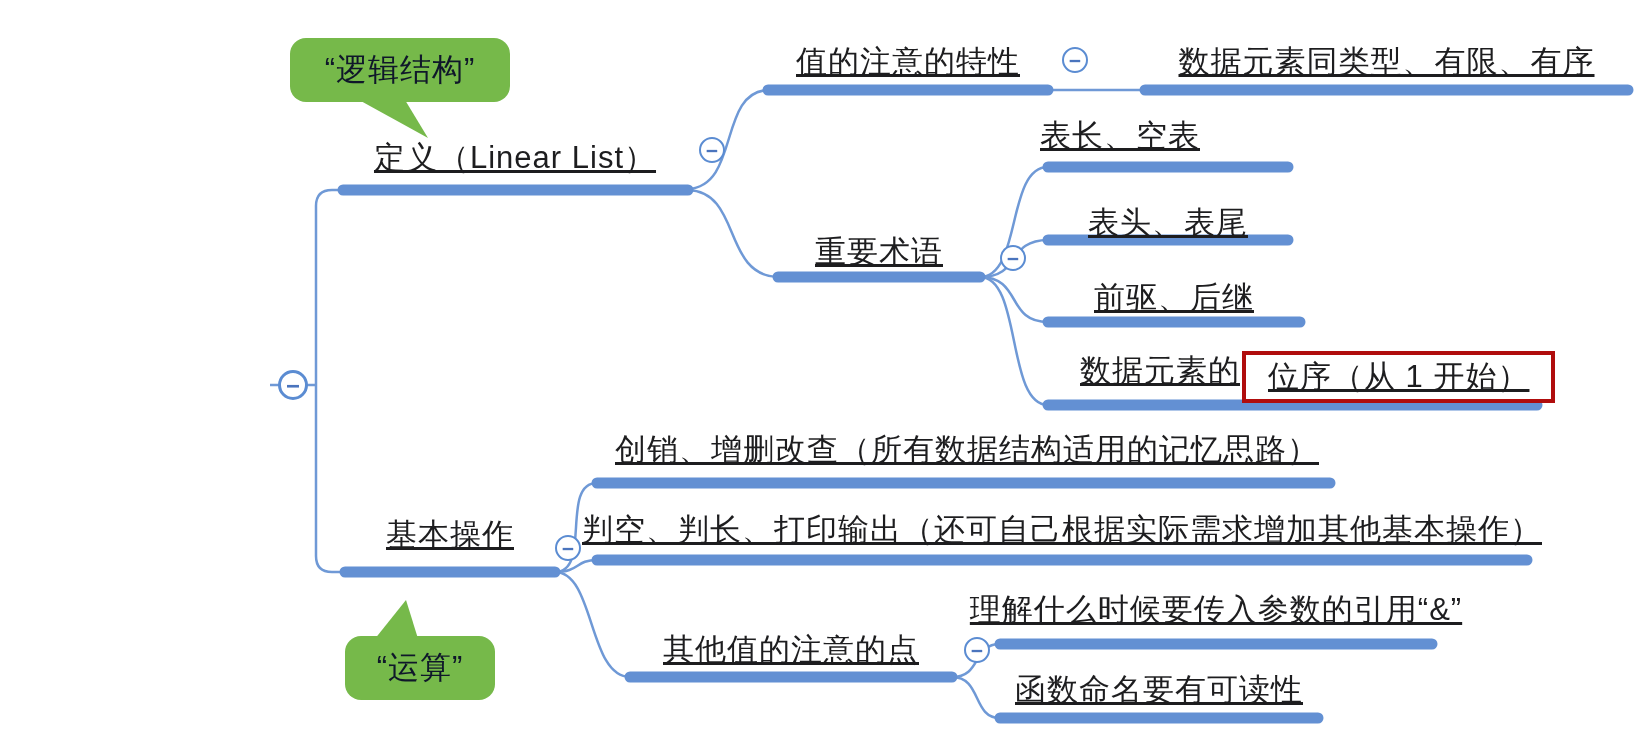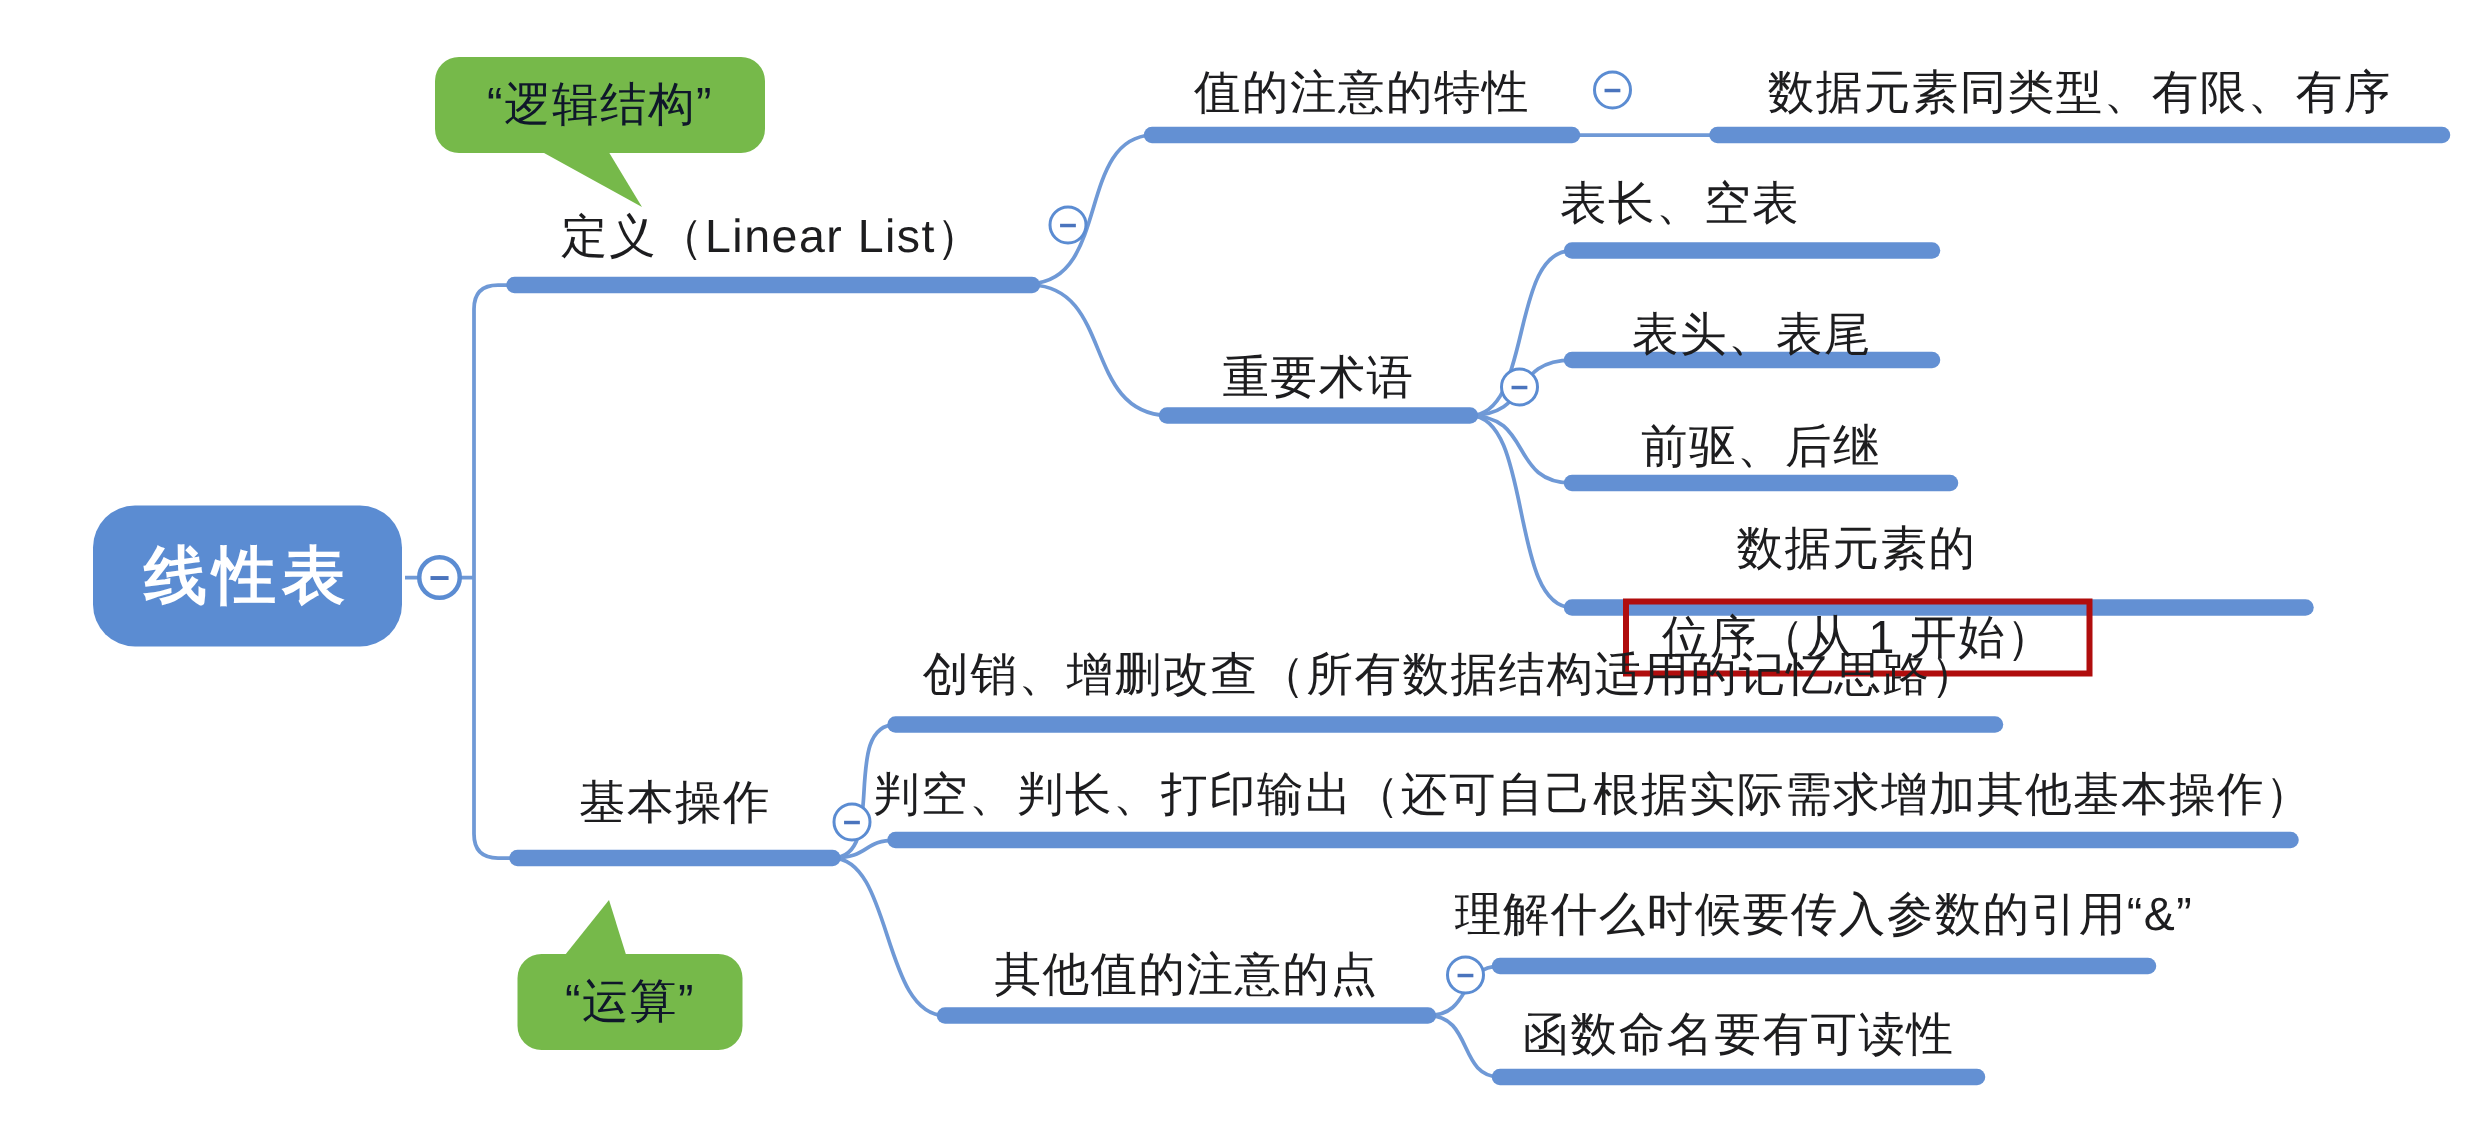--- a/index.html
+++ b/index.html
@@ -6,21 +6,21 @@
   #stage{
     position:relative;width:1647px;height:754px;background:#ffffff;overflow:hidden;
     font-family:"Liberation Sans","DejaVu Sans",sans-serif;color:#1d1d1f;
   }
   #wires{position:absolute;left:0;top:0;}
   .bar{stroke:#6390d3;stroke-width:11;stroke-linecap:round;fill:none;}
   .thin{stroke:#6f99d6;stroke-width:2.5;fill:none;}
   .tail{fill:#76b94a;}
   .topic{
     position:absolute;display:flex;align-items:center;justify-content:center;
-    font-size:31px;white-space:nowrap;letter-spacing:1px;
+    font-size:31px;white-space:nowrap;letter-spacing:1px;text-decoration:underline;
   }
   .root-node{
     position:absolute;left:62px;top:337px;width:206px;height:94px;
     background:#5b8cd2;border-radius:28px;color:#ffffff;font-size:42px;font-weight:bold;
     display:flex;align-items:center;justify-content:center;letter-spacing:4px;
   }
   .callout{
     position:absolute;background:#76b94a;border-radius:16px;color:#0f172a;
     font-size:31px;display:flex;align-items:center;justify-content:center;letter-spacing:1px;
   }
@@ -72,35 +72,34 @@
       <path class="bar" d="M1048 405 H1537"></path>
       <path class="bar" d="M345 572 H555"></path>
       <path class="bar" d="M597 483 H1330"></path>
       <path class="bar" d="M597 560 H1527"></path>
       <path class="bar" d="M630 677 H952"></path>
       <path class="bar" d="M1000 644 H1432"></path>
       <path class="bar" d="M1000 718 H1318"></path>
     </g>
   </svg>
 
-  <div class="root-node">线性表</div>
 
   <div class="callout" style="left:290px;top:38px;width:220px;height:64px;">“逻辑结构”</div>
   <div class="callout" style="left:345px;top:636px;width:150px;height:64px;">“运算”</div>
 
   <div class="topic" style="left:350px;top:133px;width:330px;height:50px;">定义（Linear List）</div>
   <div class="topic" style="left:345px;top:510px;width:210px;height:50px;text-align:right;">基本操作</div>
 
   <div class="topic" style="left:768px;top:37px;width:280px;height:50px;">值的注意的特性</div>
   <div class="topic" style="left:1145px;top:37px;width:483px;height:50px;">数据元素同类型、有限、有序</div>
   <div class="topic" style="left:778px;top:227px;width:202px;height:50px;">重要术语</div>
   <div class="topic" style="left:1000px;top:111px;width:240px;height:50px;">表长、空表</div>
   <div class="topic" style="left:1048px;top:186px;width:240px;height:50px;margin-top:12px;">表头、表尾</div>
   <div class="topic" style="left:1048px;top:273px;width:252px;height:50px;">前驱、后继</div>
-  <div class="topic" style="left:1080px;top:345px;height:52px;justify-content:flex-start;flex-direction:column;">
+  <div class="topic" style="left:1080px;top:345px;height:52px;justify-content:flex-start;">
     <span>数据元素的</span>
       <span class="hl">位序（从 1 开始）</span>
   </div>
 
   <div class="topic" style="left:597px;top:425px;width:740px;height:50px;">创销、增删改查（所有数据结构适用的记忆思路）</div>
   <div class="topic" style="left:630px;top:625px;width:322px;height:50px;">其他值的注意的点</div>
   <div class="topic" style="left:597px;top:505px;width:930px;height:50px;">判空、判长、打印输出（还可自己根据实际需求增加其他基本操作）</div>
   <div class="topic" style="left:1000px;top:585px;width:432px;height:50px;">理解什么时候要传入参数的引用“&amp;”</div>
   <div class="topic" style="left:1000px;top:665px;width:318px;height:50px;">函数命名要有可读性</div>
 

